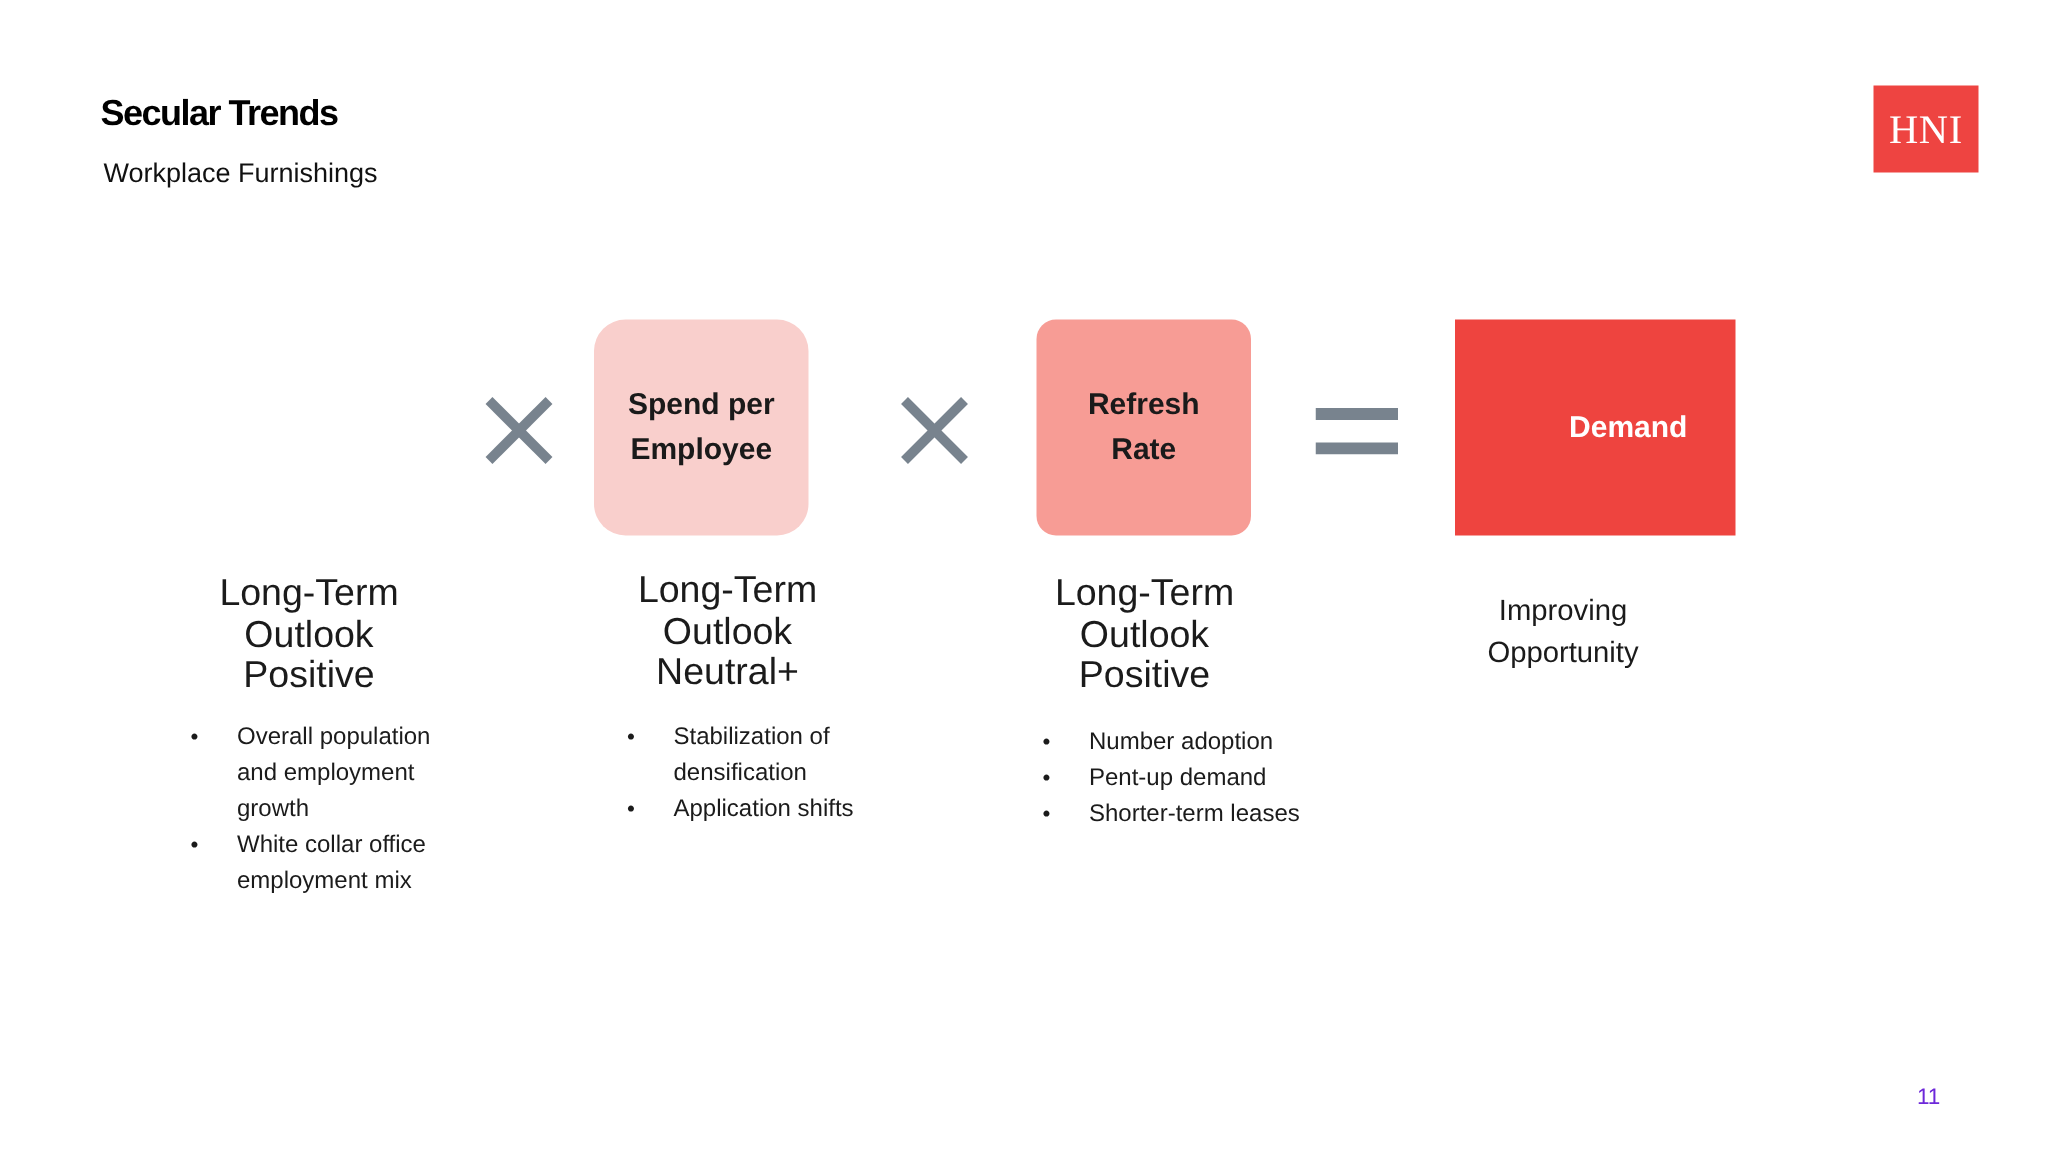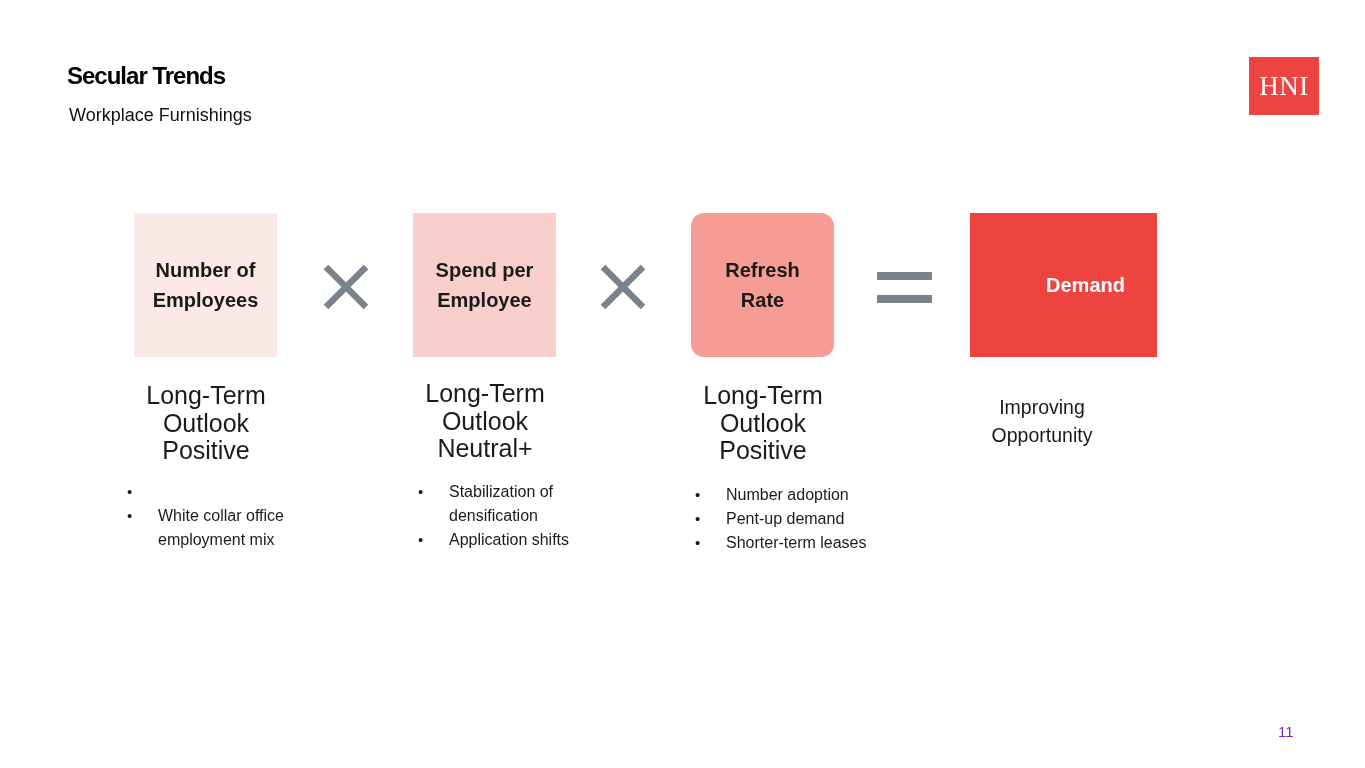--- a/index.html
+++ b/index.html
@@ -53,21 +53,21 @@
     display: flex;
     align-items: center;
     justify-content: center;
     text-align: center;
     font-size: 20px;
     font-weight: 700;
     line-height: 30px;
     white-space: pre-line;
   }
   .fbox.b1 { left: 134px; }
-  .fbox.b2 { left: 413px; }
+  .fbox.b2 { left: 396px; border-radius: 21px; }
   .fbox.b3 { left: 691px; border-radius: 13px; }
   .fbox.b4 { left: 970px; padding-left: 44px; }
 
   .op { position: absolute; }
   .op.x1 { left: 323px; top: 264px; }
   .op.x2 { left: 600px; top: 264px; }
   .op.eq { left: 877px; top: 272px; }
 
   
   .outlook {
@@ -119,22 +119,20 @@
 </style>
 </head>
 <body>
 
 <div class="slide">
 
   <div class="title">Secular Trends</div>
   <div class="subtitle">Workplace Furnishings</div>
   <div class="logo" style="background: rgb(238, 68, 65); color: rgb(255, 255, 255);">HNI</div>
 
-  <div class="fbox b1" style="background: rgb(251, 233, 231); color: rgb(26, 26, 26);">Number of
-Employees</div>
 
   <div class="fbox b2" style="background: rgb(249, 207, 204); color: rgb(26, 26, 26);">Spend per
 Employee</div>
 
   <div class="fbox b3" style="background: rgb(247, 156, 149); color: rgb(26, 26, 26);">Refresh
 Rate</div>
 
   <div class="fbox b4" style="background: rgb(238, 68, 63); color: rgb(255, 255, 255);">Demand</div>
 
   <span class="op x1">
@@ -164,20 +162,21 @@
 Neutral+</div>
   <div class="outlook c3">Long-Term
 Outlook
 Positive</div>
   <div class="outlook c4">Improving
 Opportunity</div>
 
   <ul class="bullets c1">
     <li>
       <span class="marker">•</span>
+      <span class="btext">Overall population and employment growth</span>
     </li>
     <li>
       <span class="marker">•</span>
       <span class="btext">White collar office employment mix</span>
     </li>
   </ul>
 
   <ul class="bullets c2">
     <li>
       <span class="marker">•</span>

